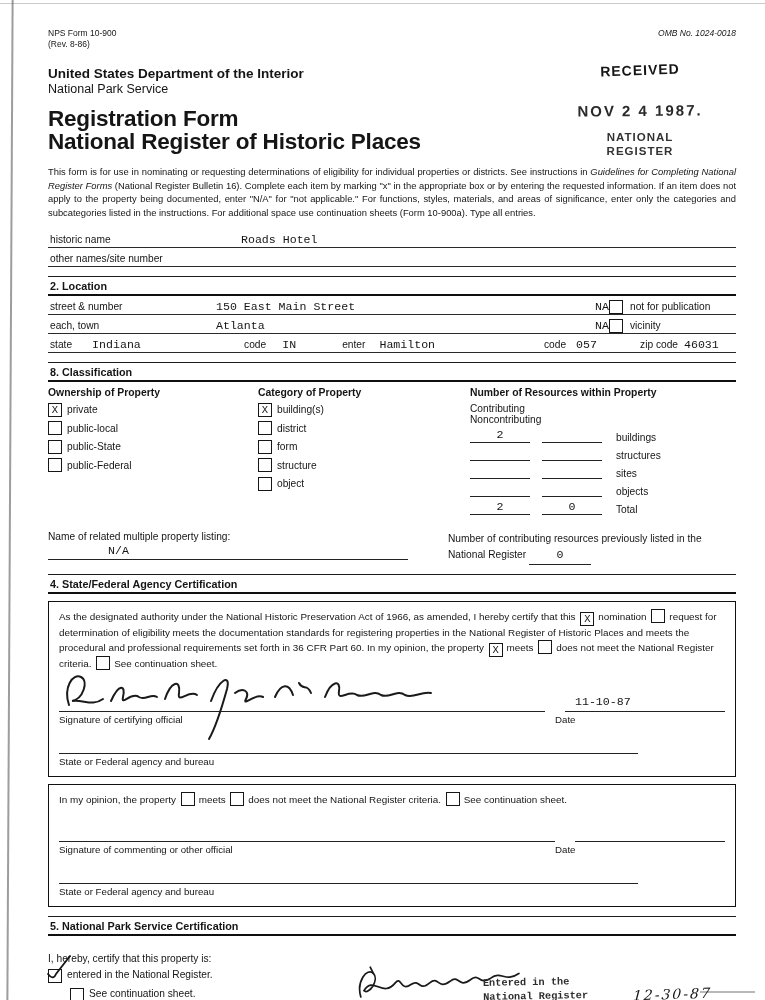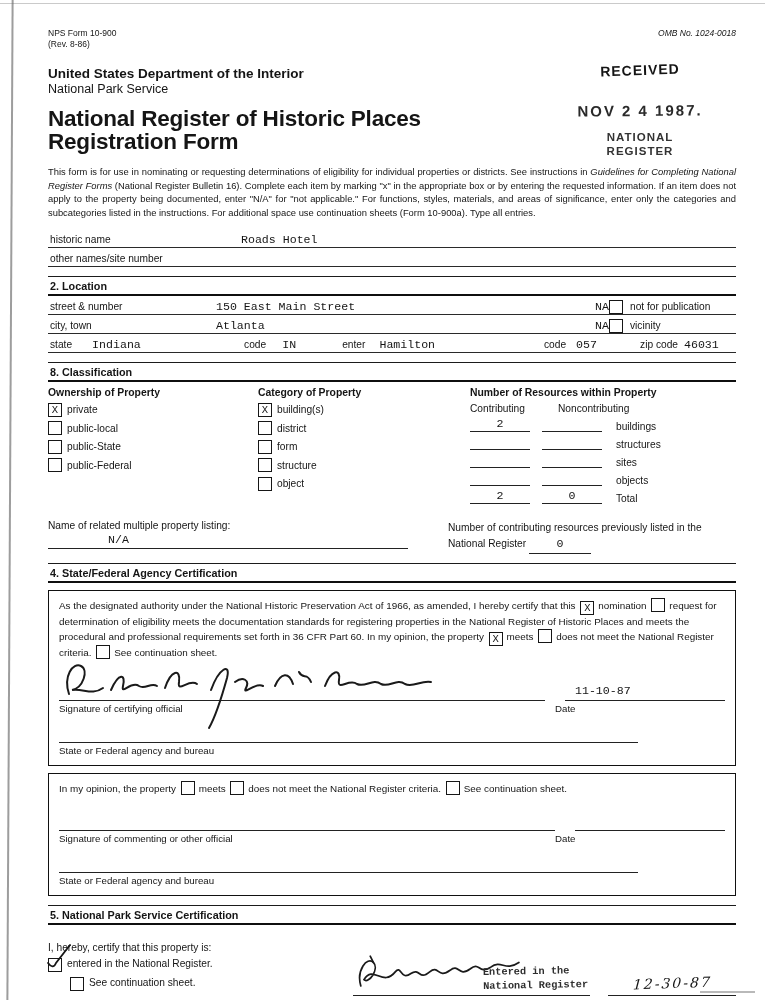--- a/index.html
+++ b/index.html
@@ -42,21 +42,21 @@
       vertical-align:-2px;margin-right:5px;}
   .cb-inline{margin:0 4px -1px 2px;}
 
   
   .cols3{display:flex;margin-top:5px;font-size:10.2px;}
   .col-own{width:210px;}
   .col-cat{width:212px;}
   .col-res{flex:1;}
   .colttl{font-weight:bold;font-size:10.4px;margin-bottom:5px;}
   .cbitem{margin:0 0 4.5px 0;display:flex;align-items:center;}
-  .res-head{display:flex;margin-bottom:3px;}
+  .res-head{display:flex;margin-bottom:3px;flex-direction:column;}
   .res-head .c1{width:88px;}
   .resrow{display:flex;align-items:flex-end;margin-bottom:3px;}
   .numcell{width:60px;border-bottom:1.2px solid #222;text-align:center;height:14px;margin-right:12px;}
   .resrow .rlbl{padding-left:2px;}
   .related{display:flex;margin-top:13px;font-size:10.2px;}
   .rel-left{width:400px;}
   .rel-line{width:300px;border-bottom:1.3px solid #222;margin-top:2px;height:15px;padding-left:60px;}
   .rel-right{flex:1;line-height:1.5;}
   .prev-val{display:inline-block;width:62px;border-bottom:1.3px solid #222;text-align:center;}
 
@@ -115,22 +115,22 @@
         <div>NPS Form 10-900</div>
         <div>(Rev. 8-86)</div>
       </div>
       <div class="omb">OMB No. 1024-0018</div>
     </div>
 
     <div class="dept">United States Department of the Interior</div>
     <div class="agcy">National Park Service</div>
 
     <div class="title">
+      <div>Registration Form</div>
       <div>National Register of Historic Places</div>
-      <div>Registration Form</div>
     </div>
 
     <p class="instr"><span>This form is for use in nominating or requesting determinations of eligibility for individual properties or districts. See instructions in </span><i>Guidelines for Completing National Register Forms</i><span> (National Register Bulletin 16). Complete each item by marking "x" in the appropriate box or by entering the requested information. If an item does not apply to the property being documented, enter "N/A" for "not applicable." For functions, styles, materials, and areas of significance, enter only the categories and subcategories listed in the instructions. For additional space use continuation sheets (Form 10-900a). Type all entries.</span></p>
 
     <div class="sec">
       <div class="frow">
         <span class="lbl" style="width:130px">historic name</span>
         <span class="mono val flex1" style="padding-left:55px">Roads Hotel</span>
       </div>
       <div class="frow">
@@ -144,21 +144,21 @@
           <div class="t">2. Location</div>
         </div>
       <div class="frow">
         <span class="lbl" style="width:130px">street &amp; number</span>
         <span class="mono val flex1" style="padding-left:30px">150 East Main Street</span>
         <span class="mono val">NA</span>
         <span class="cb"></span>
         <span class="lbl" style="width:100px">not for publication</span>
       </div>
       <div class="frow">
-        <span class="lbl" style="width:130px">city, town</span>
+        <span class="lbl" style="width:130px">each, town</span>
         <span class="mono val flex1" style="padding-left:30px">Atlanta</span>
         <span class="mono val">NA</span>
         <span class="cb"></span>
         <span class="lbl" style="width:100px">vicinity</span>
       </div>
       <div class="frow">
         <span class="lbl">state</span>
         <span class="mono val" style="width:150px;padding-left:14px">Indiana</span>
         <span class="lbl">code</span>
         <span class="mono val" style="width:58px;padding-left:10px">IN</span>

